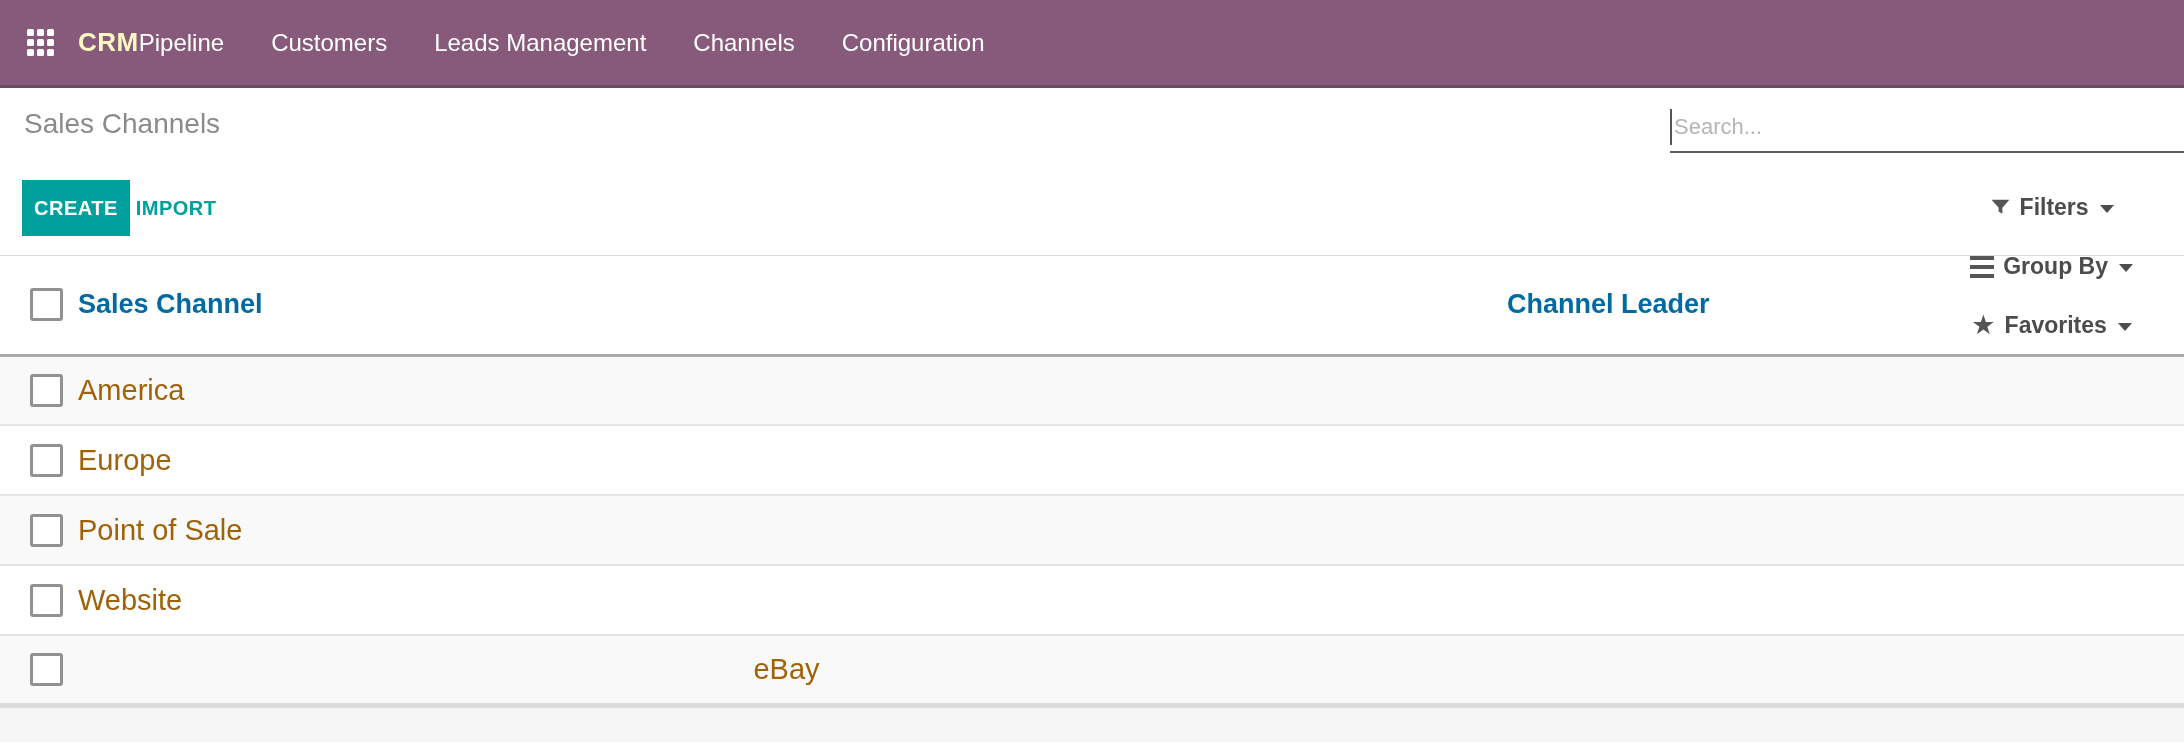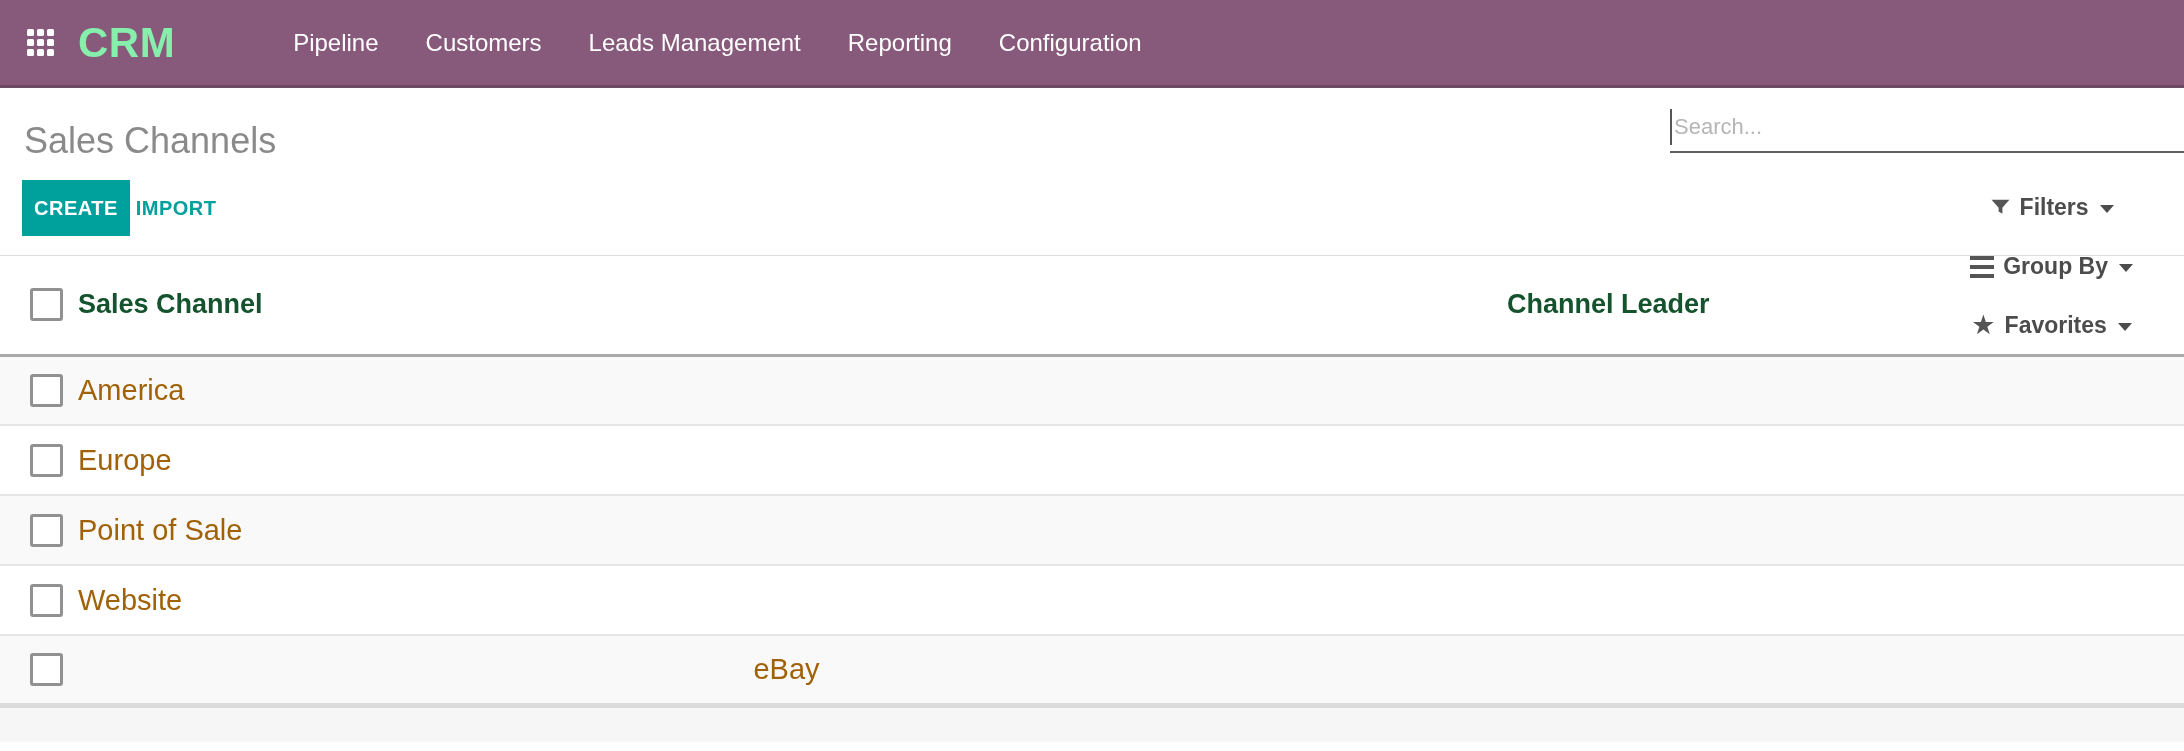--- a/index.html
+++ b/index.html
@@ -23,52 +23,51 @@
     width: 27px; height: 27px;
     display: grid;
     grid-template-columns: repeat(3, 7px);
     grid-template-rows: repeat(3, 7px);
     gap: 3px;
     cursor: pointer;
     flex: 0 0 auto;
   }
   .apps-icon div { background: #fff; border-radius: 1.5px; }
   .brand {
-    color: #86efac;
-    font-size: 42px;
+    color: #fef9c3;
+    font-size: 26px;
     font-weight: bold;
     margin-left: 24px;
     letter-spacing: 0.5px;
     cursor: pointer;
   }
   .nav-menu {
     display: flex;
     align-items: center;
-    margin-left: 118px;
     gap: 47px;
   }
   .nav-item {
     color: #ffffff;
     font-size: 24px;
     font-weight: 500;
     cursor: pointer;
     white-space: nowrap;
   }
 
   
   .control-panel {
     position: relative;
     height: 168px;
     background: #fff;
     border-bottom: 1px solid #ddd;
   }
   .page-title {
     position: absolute;
-    left: 24px; top: 32px;
-    font-size: 36px;
+    left: 24px; top: 20px;
+    font-size: 28px;
     font-weight: 400;
     color: #8A8A8A;
   }
   .cp-buttons {
     position: absolute;
     left: 22px; top: 92px;
     display: flex;
     align-items: center;
     gap: 6px;
   }
@@ -157,21 +156,21 @@
     width: 2184px;
     border-collapse: collapse;
     table-layout: fixed;
   }
   table.o-list thead tr { height: 99px; }
   table.o-list thead tr { border-bottom: 3px solid #a9a9a9; }
   table.o-list th {
     text-align: left;
     font-size: 27px;
     font-weight: bold;
-    color: #14532d;
+    color: #0369a1;
     cursor: pointer;
   }
   table.o-list tbody tr {
     height: 70px;
     border-bottom: 2px solid #e5e5e5;
     cursor: pointer;
   }
   table.o-list tbody tr:nth-child(odd) { background: #f9f9f9; }
   table.o-list tbody tr:nth-child(even) { background: #ffffff; }
   table.o-list tbody tr:last-child { border-bottom: 5px solid #dcdcdc; text-align: center; }
@@ -207,21 +206,21 @@
       <div></div>
     <div></div>
       <div></div>
       <div></div>
   </div>
   <div class="brand">CRM</div>
   <div class="nav-menu">
     <div class="nav-item">Pipeline</div>
     <div class="nav-item">Customers</div>
     <div class="nav-item">Leads Management</div>
-    <div class="nav-item">Reporting</div>
+    <div class="nav-item">Channels</div>
     <div class="nav-item">Configuration</div>
   </div>
 </nav>
 
 <div class="control-panel">
   <div class="page-title">Sales Channels</div>
 
   <div class="cp-buttons">
     <button class="btn-create">CREATE</button>
     <button class="btn-import">IMPORT</button>

